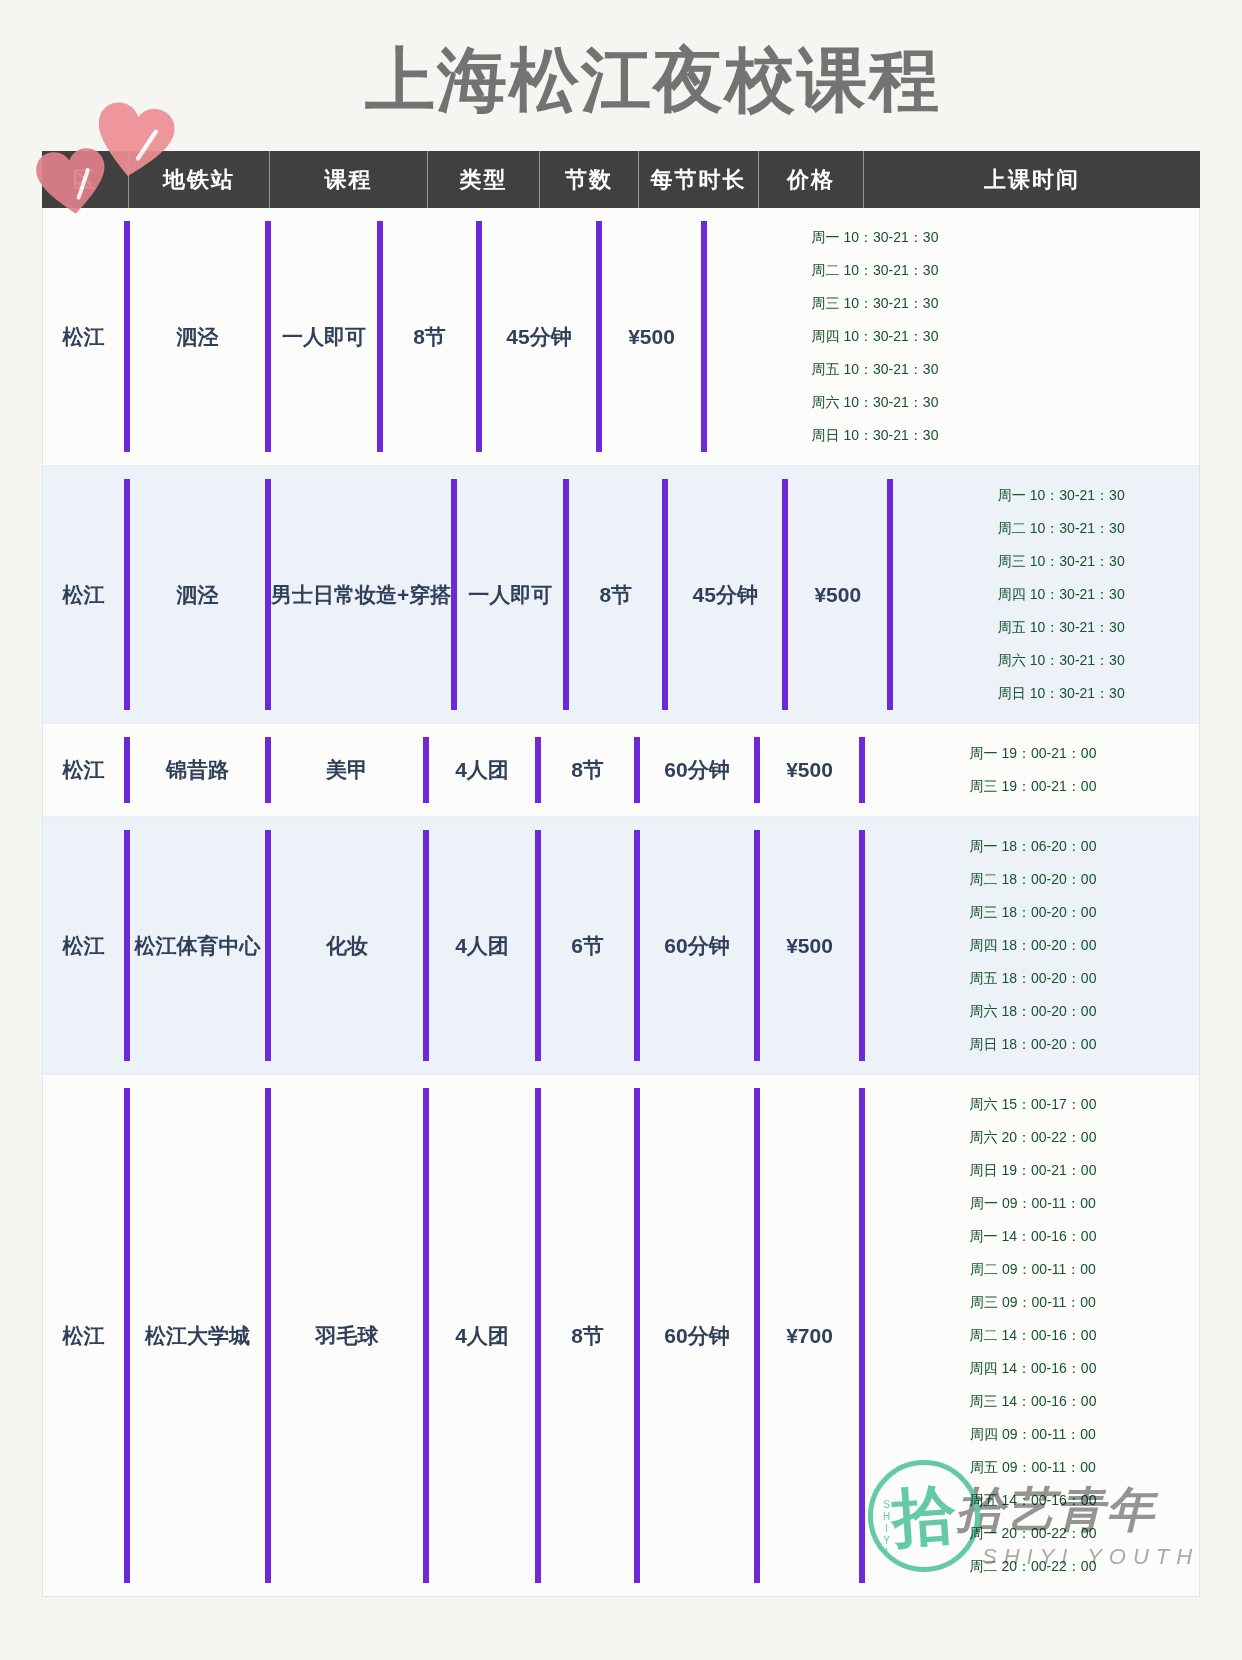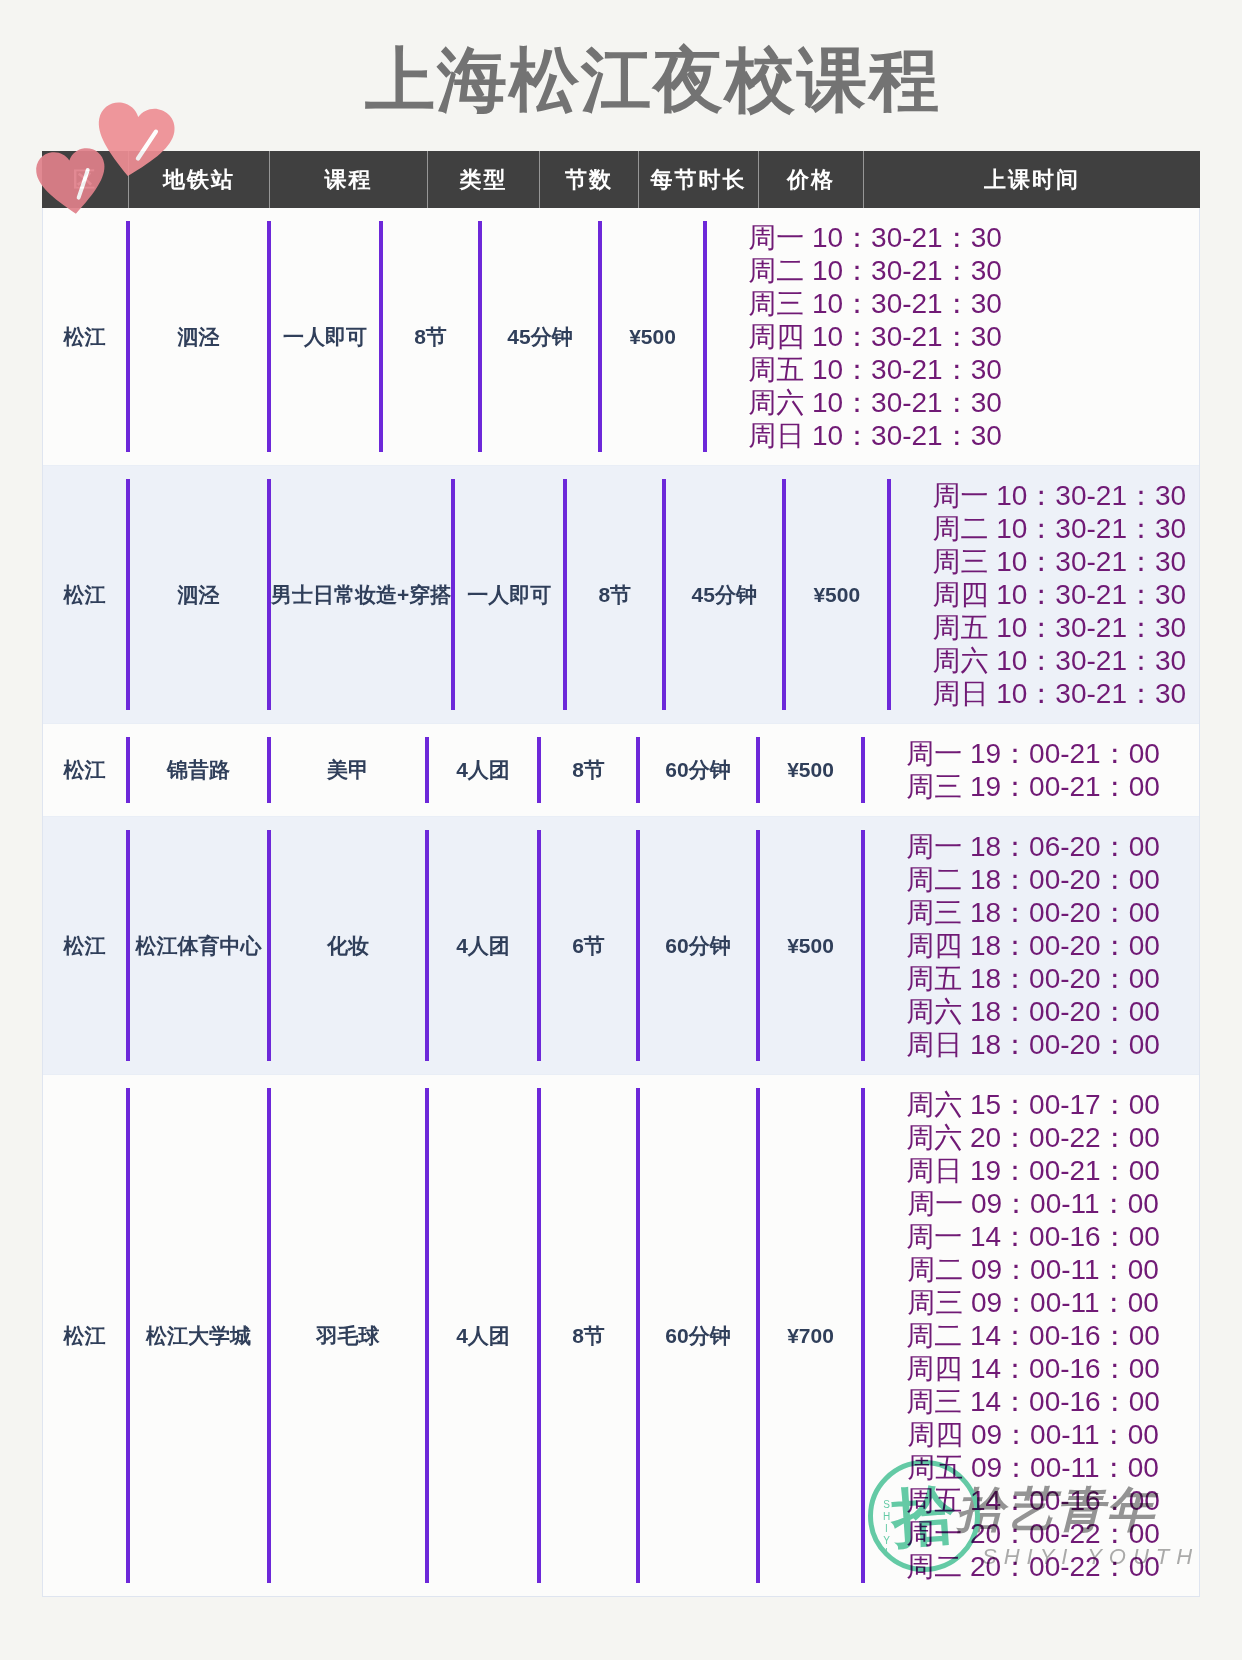--- a/index.html
+++ b/index.html
@@ -37,37 +37,37 @@
   .tr{
     display:flex;align-items:stretch;
     border-bottom:1px solid #e9eef6;
     padding:13px 0;
   }
   .tr:last-child{border-bottom:none;}
   .tr:nth-child(even){background:#edf1f8;}
   .td{
     display:flex;align-items:center;justify-content:center;
     font-size:21px;font-weight:600;color:#303f5a;
-    border-right:4px solid #6d28d9;
+    border-right:6px solid #6d28d9;
     box-sizing:border-box;
     overflow:visible;
   }
   .td:last-child{border-right:none;}
   .col0{flex:0 0 87px;}
   .col1{flex:0 0 141px;}
   .col2{flex:0 0 158px;}
   .col3{flex:0 0 112px;}
   .col4{flex:0 0 99px;}
   .col5{flex:0 0 120px;}
   .col6{flex:0 0 105px;}
   .col7{flex:0 0 336px;}
   .course{white-space:nowrap;}
   .times{flex-direction:column;justify-content:center;}
   .time-line{
-    line-height:33px;font-size:28px;font-weight:500;color:#701a75;
+    line-height:33px;font-size:14px;font-weight:500;color:#14532d;
     white-space:nowrap;text-align:center;
   }
   
   .heart{position:absolute;pointer-events:none;}
   .heart-top{left:90px;top:102px;width:88px;height:78px;transform:rotate(10deg);opacity:.92;}
   .heart-bottom{left:33px;top:147px;width:78px;height:70px;transform:rotate(-7deg);opacity:.92;}
   
   .watermark{
     position:absolute;left:868px;top:1460px;
     display:flex;align-items:flex-start;

